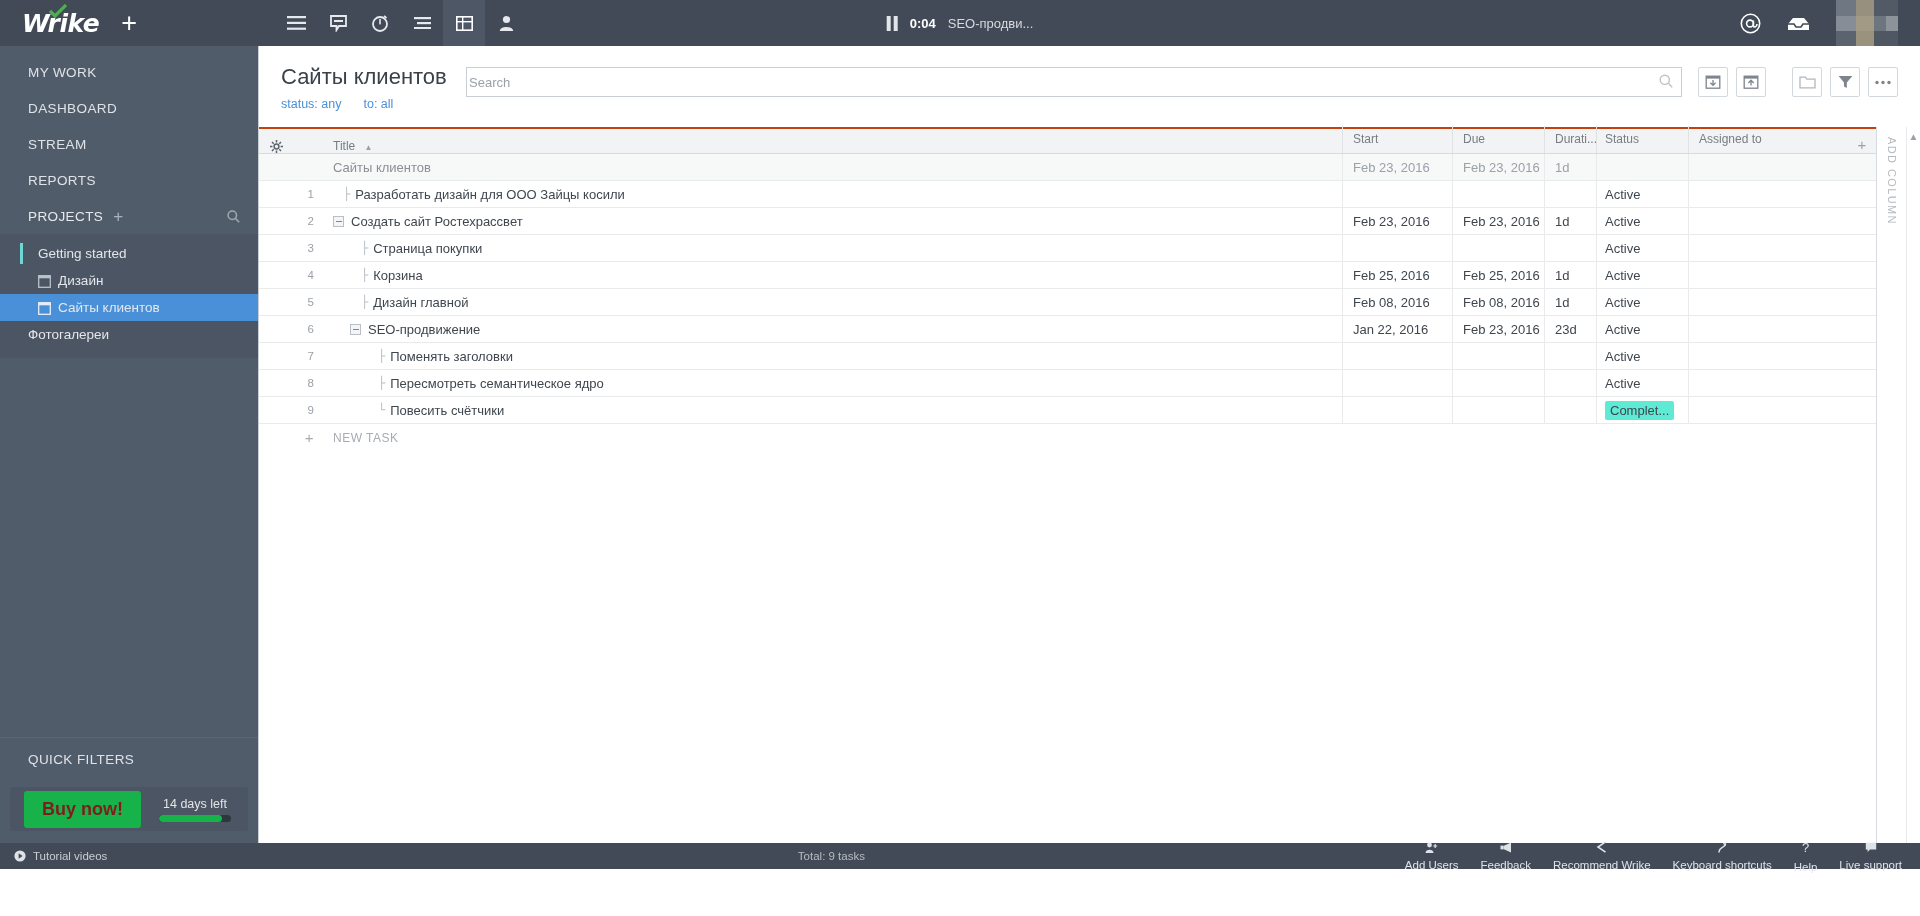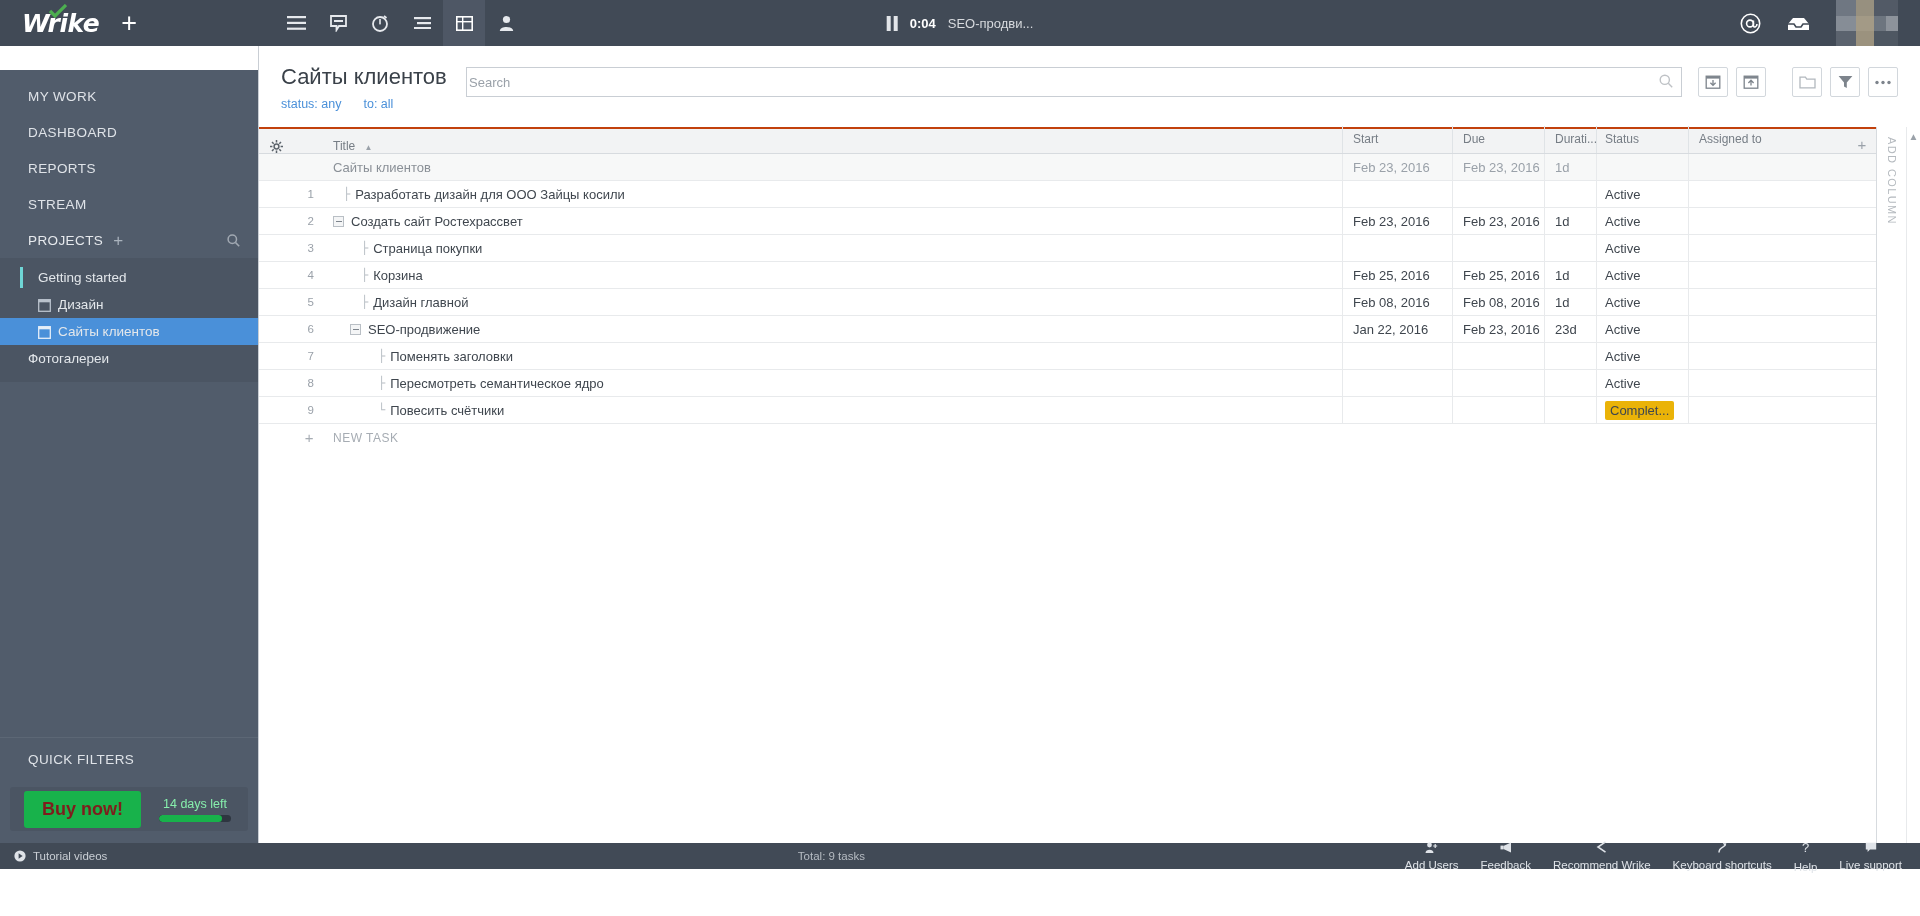--- a/index.html
+++ b/index.html
@@ -55,21 +55,20 @@
   }
   .avatar i { position: absolute; display: block; }
 
   
   .body-wrap { flex: 1; display: flex; min-height: 0; }
 
   
   .sidebar {
     width: 258px; flex: 0 0 258px; background: #515c6b; display: flex; flex-direction: column;
     position: relative;
-    margin-top: 24px;
   }
   .side-top { padding-top: 8px; }
   .side-item {
     height: 36px; display: flex; align-items: center; padding-left: 28px;
     color: #dfe3e8; font-size: 13.5px; letter-spacing: 0.4px; cursor: pointer;
   }
   .side-item.section { color: #e6e9ed; }
   .side-item .sec-plus { margin-left: 10px; color: #aab3bd; font-size: 17px; line-height: 1; }
   .side-search { margin-left: auto; margin-right: 18px; opacity: .7; }
 
@@ -94,21 +93,21 @@
   .trial-box {
     margin: 6px 10px 12px 10px; background: #4b5563; border-radius: 3px;
     height: 44px; display: flex; align-items: center; padding: 0 14px; gap: 18px;
   }
   .buy-btn {
     background: #18b24b; color: #7f1d1d; font-size: 18px; font-weight: bold;
     border: none; border-radius: 3px; padding: 8px 18px; cursor: pointer;
     font-family: "Liberation Sans", sans-serif;
   }
   .trial-right { display: flex; flex-direction: column; align-items: center; gap: 4px; }
-  .trial-txt { color: #86efac; font-size: 12.5px; }
+  .trial-txt { color: #e5e5e5; font-size: 12.5px; }
   .trial-bar { width: 72px; height: 7px; border-radius: 4px; background: #2e3640; overflow: hidden; }
   .trial-bar i { display: block; height: 100%; background: #18b24b; border-radius: 4px; }
 
   
   .main { flex: 1; background: #ffffff; display: flex; flex-direction: column; min-width: 0;
           border-left: 1px solid #c9ced4; }
   .main-head { padding: 18px 22px 0 22px; display: flex; align-items: flex-start; }
   .title-col { width: 185px; flex: 0 0 185px; }
   .page-title { font-size: 22px; color: #3a4149; font-weight: normal; line-height: 1.2; }
   .filters { margin-top: 7px; display: flex; gap: 22px; }
@@ -166,21 +165,21 @@
   .tree-l { color: #b9bfc5; font-size: 12px; margin-right: 5px; font-family: "DejaVu Sans Mono", monospace; }
   .collapse-box {
     width: 11px; height: 11px; border: 1px solid #b9bfc5; background: #f4f5f6;
     display: inline-flex; align-items: center; justify-content: center;
     margin-right: 7px; cursor: pointer; flex: 0 0 11px;
   }
   .collapse-box i { display: block; width: 6px; height: 1px; background: #7d848c; }
   .status-pill {
     display: inline-block; padding: 2px 5px; border-radius: 2px; font-size: 13px;
   }
-  .status-pill.complete { background: #eab308; color: #3f464e; }
+  .status-pill.complete { background: #5eead4; color: #3f464e; }
   .row.newtask { color: #a6acb3; font-size: 12px; letter-spacing: .5px; border-bottom: none; }
   .row.newtask .c-num { color: #a6acb3; font-size: 15px; }
 
   .addcol-rail {
     width: 30px; flex: 0 0 30px; border-left: 1px solid #d7dbdf; background: #fff;
     display: flex; align-items: flex-start; justify-content: center; padding-top: 10px;
   }
   .addcol-rail span {
     writing-mode: vertical-rl; font-size: 11px; letter-spacing: 1.4px; color: #b5babf;
   }
@@ -305,24 +304,24 @@
 
     <div class="sidebar">
       <div class="side-top">
         <div class="side-item">
           <span>MY WORK</span>
         </div>
         <div class="side-item">
           <span>DASHBOARD</span>
         </div>
         <div class="side-item">
+          <span>STREAM</span>
+        </div>
+        <div class="side-item">
           <span>REPORTS</span>
-        </div>
-        <div class="side-item">
-          <span>STREAM</span>
         </div>
         <div class="side-item section">
           <span>PROJECTS</span>
           <span class="sec-plus">+</span>
           <span class="side-search">
             <svg width="13" height="13" viewBox="0 0 13 13">
               <circle cx="5.3" cy="5.3" r="4.2" fill="none" stroke="#c3c9d0" stroke-width="1.5"></circle>
               <path d="M8.6 8.6 L12.2 12.2" stroke="#c3c9d0" stroke-width="1.5"></path>
             </svg>
           </span>

